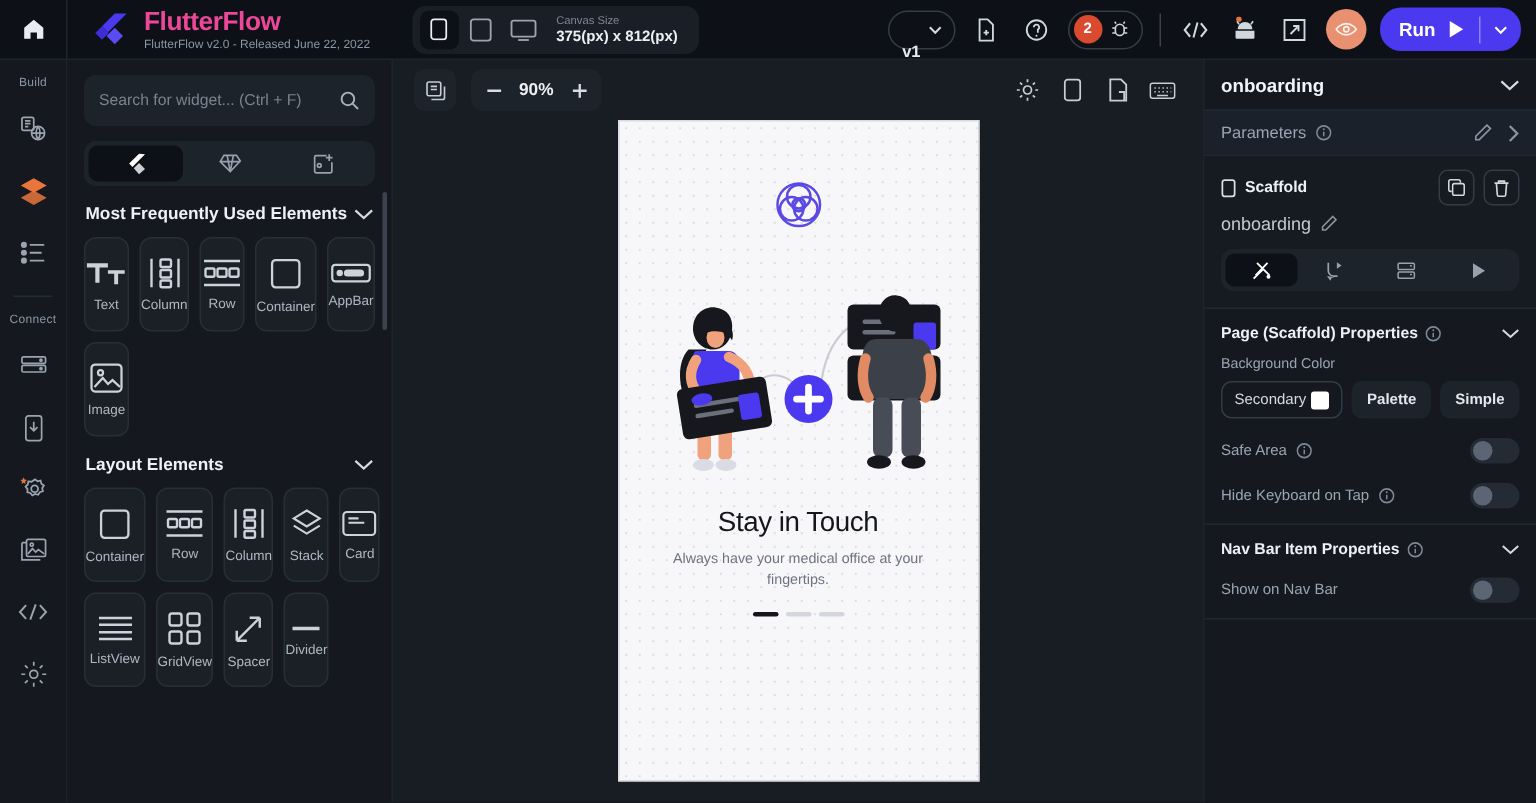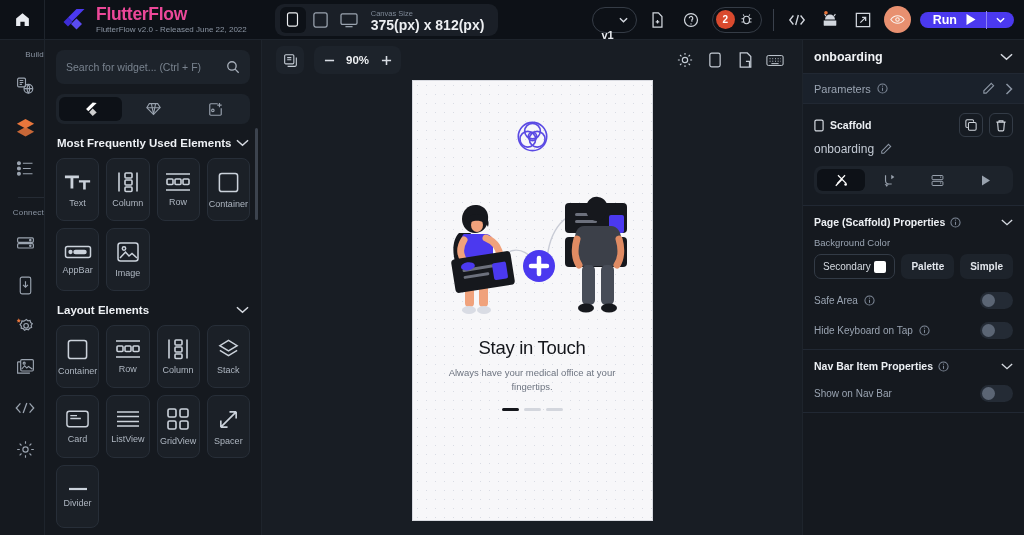--- a/index.html
+++ b/index.html
@@ -32,21 +32,21 @@
     margin-left: 28px; display: flex; align-items: center; gap: 2px;
     background: #1A1F27; border-radius: 9px; padding: 3px 5px; height: 32px;
   }
   .dev-btn {
     width: 26px; height: 26px; border-radius: 6px; display: flex;
     align-items: center; justify-content: center; cursor: pointer;
   }
   .dev-btn.active { background: #0D1117; }
   .canvas-size { padding: 0 9px 0 7px; display: flex; flex-direction: column; }
   .cs-label { font-size: 7.5px; color: #7E8896; line-height: 10px; }
-  .cs-value { font-size: 14px; color: #EDEFF2; font-weight: bold; line-height: 12px; }
+  .cs-value { font-size: 10px; color: #EDEFF2; font-weight: bold; line-height: 12px; }
 
   .top-right { margin-left: auto; display: flex; align-items: center; gap: 9px; padding-right: 10px; }
   .ver-chip {
     display: flex; align-items: center; gap: 5px; height: 26px; padding: 0 8px;
     border: 1px solid #353C46; border-radius: 13px; cursor: pointer;
   }
   .ver-chip span { font-size: 11px; font-weight: bold; color: #E7EAEE; margin-top: 30px; }
   .ic-btn { width: 24px; height: 24px; display: flex; align-items: center; justify-content: center; cursor: pointer; }
   .bug-chip {
     display: flex; align-items: center; gap: 4px; height: 26px; padding: 0 7px 0 3px;
@@ -55,35 +55,35 @@
   .bug-badge {
     width: 19px; height: 19px; border-radius: 50%; background: #D94A2E; color: #fff;
     font-size: 10px; font-weight: bold; display: flex; align-items: center; justify-content: center;
   }
   .vdiv { width: 1px; height: 22px; background: #3A414C; margin: 0 2px; }
   .avatar-btn {
     width: 27px; height: 27px; border-radius: 50%; background: #E89070;
     display: flex; align-items: center; justify-content: center; cursor: pointer;
   }
   .run-btn {
-    display: flex; align-items: center; height: 16px; background: #4B39EF;
+    display: flex; align-items: center; height: 29px; background: #4B39EF;
     border-radius: 14px; cursor: pointer; padding-left: 13px;
   }
   .run-btn .lbl { font-size: 12.5px; font-weight: bold; color: #fff; }
   .run-play { margin: 0 9px 0 8px; }
   .run-sep { width: 1px; height: 18px; background: #8F83F5; }
   .run-cv { padding: 0 9px; display: flex; align-items: center; }
 
   
   .body { flex: 1; display: flex; min-height: 0; }
 
   
   .rail {
     width: 45px; flex: 0 0 45px; background: #15191F; border-right: 1px solid #1E242C;
-    display: flex; flex-direction: column; align-items: flex-end; padding-top: 10px;
+    display: flex; flex-direction: column; align-items: center; padding-top: 10px;
   }
   .rail-label { font-size: 8px; color: #8B95A3; margin-bottom: 10px; letter-spacing: .2px; }
   .rail-ic {
     width: 38px; height: 34px; display: flex; align-items: center; justify-content: center;
     cursor: pointer; position: relative; margin-bottom: 7px;
   }
   .rail-sep { width: 26px; height: 1px; background: #252B34; margin: 5px 0 10px; }
 
   
   .wpanel {
@@ -108,21 +108,21 @@
     flex: 1; height: 24px; border-radius: 6px; display: flex; align-items: center;
     justify-content: center; cursor: pointer;
   }
   .tab3.active { background: #0D1117; }
   .scrollarea { flex: 1; overflow: hidden; padding: 0 11px; position: relative; }
   .sec-head {
     display: flex; align-items: center; justify-content: space-between;
     padding: 13px 1px 9px; cursor: pointer;
   }
   .sec-head .t { font-size: 11.5px; font-weight: bold; color: #EEF1F5; }
-  .grid3 { display: grid; grid-template-columns: repeat(4, 1fr); gap: 7px; }
+  .grid3 { display: grid; grid-template-columns: repeat(5, 1fr); gap: 7px; }
   .wcard {
     height: 63px; background: #1B2027; border: 1px solid #272E38; border-radius: 8px;
     display: flex; flex-direction: column; align-items: center; justify-content: center;
     gap: 5px; cursor: pointer;
   }
   .wcard .nm { font-size: 9px; color: #AEB6C1; }
   .wscroll {
     position: absolute; right: 3px; top: 4px; width: 3px; height: 92px;
     background: #3C434E; border-radius: 2px; cursor: pointer;
   }

